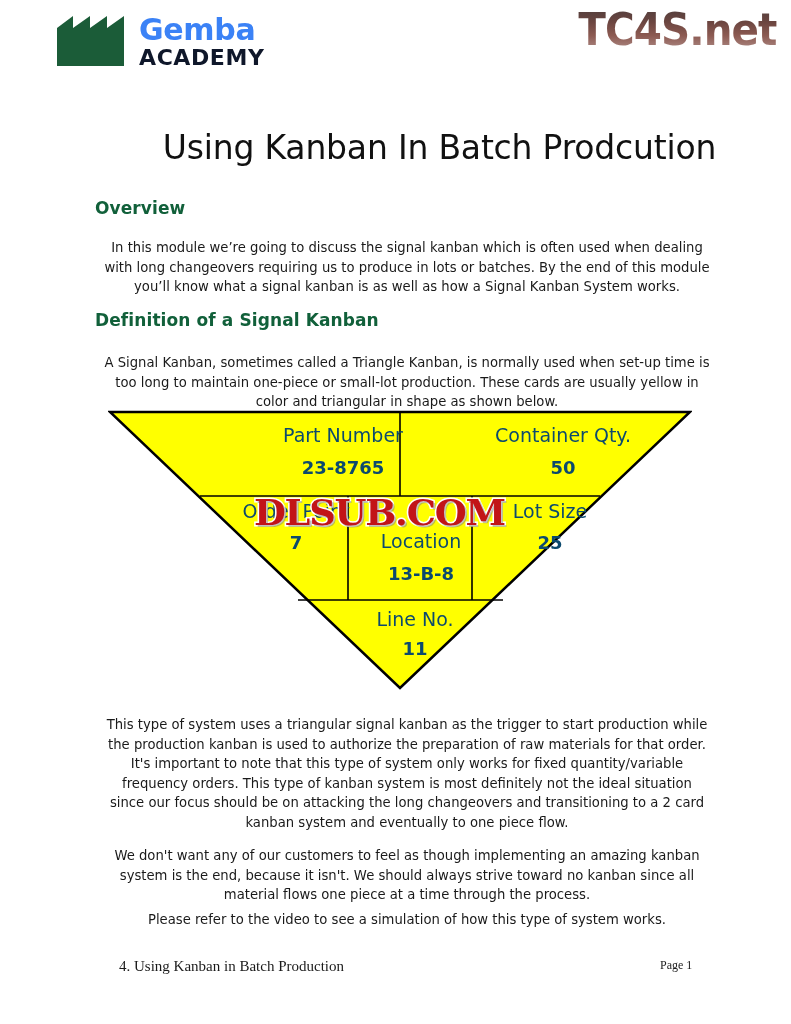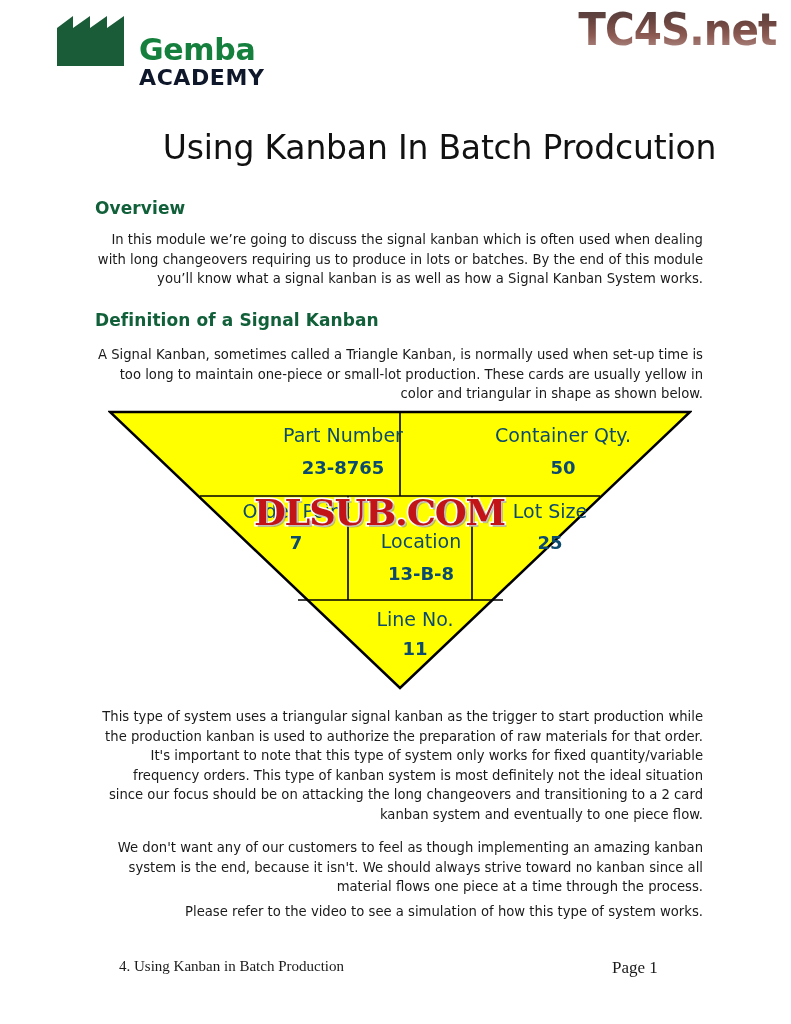--- a/index.html
+++ b/index.html
@@ -39,24 +39,23 @@
   }
   #brand-words {
     margin-left: 8px;
     line-height: 1;
     padding-top: 1px;
   }
   #brand-gemba {
     font-family: "DejaVu Sans", sans-serif;
     font-weight: bold;
     font-size: 30px;
-    color: #15803d;
+    color: #3b82f6;
     letter-spacing: -0.3px;
     display: block;
-    margin-top: 20px;
   }
   #brand-academy {
     font-family: "DejaVu Sans", sans-serif;
     font-weight: bold;
     font-size: 22px;
     color: #0f172a;
     letter-spacing: 0.6px;
     display: block;
     margin-top: 2px;
   }
@@ -103,22 +102,22 @@
     font-weight: bold;
     color: #11603a;
     margin: 0;
     letter-spacing: 0.1px;
   }
   p.body-text {
     font-family: "DejaVu Sans", sans-serif;
     font-size: 13.2px;
     line-height: 19.5px;
     color: #1a1a1a;
-    margin: 0;
-    text-align: right;
+    margin: 8px;
+    text-align: center;
   }
 
   #overview-head { top: 198px; }
   #overview-text { top: 230px; }
   #definition-head { top: 310px; }
   #definition-text { top: 345px; }
 
   #para-after-figure { top: 707px; }
   #para-customers { top: 838px; }
   #para-video { top: 902px; }
@@ -193,23 +192,23 @@
   #footer-left {
     position: absolute;
     left: 87px; top: 6px;
     font-family: "Liberation Serif", serif;
     font-size: 15px;
     color: #1a1a1a;
     white-space: nowrap;
   }
   #footer-page {
     position: absolute;
-    left: 580px; top: 6px;
+    left: 628px; top: 6px;
     font-family: "Liberation Serif", serif;
-    font-size: 17px;
+    font-size: 12px;
     color: #1a1a1a;
     white-space: nowrap;
   }
   #traders-watermark {
     position: absolute;
     left: 482px; top: 984px;
     font-family: "DejaVu Sans", sans-serif;
     font-weight: bold;
     font-size: 27px;
     letter-spacing: -0.4px;

